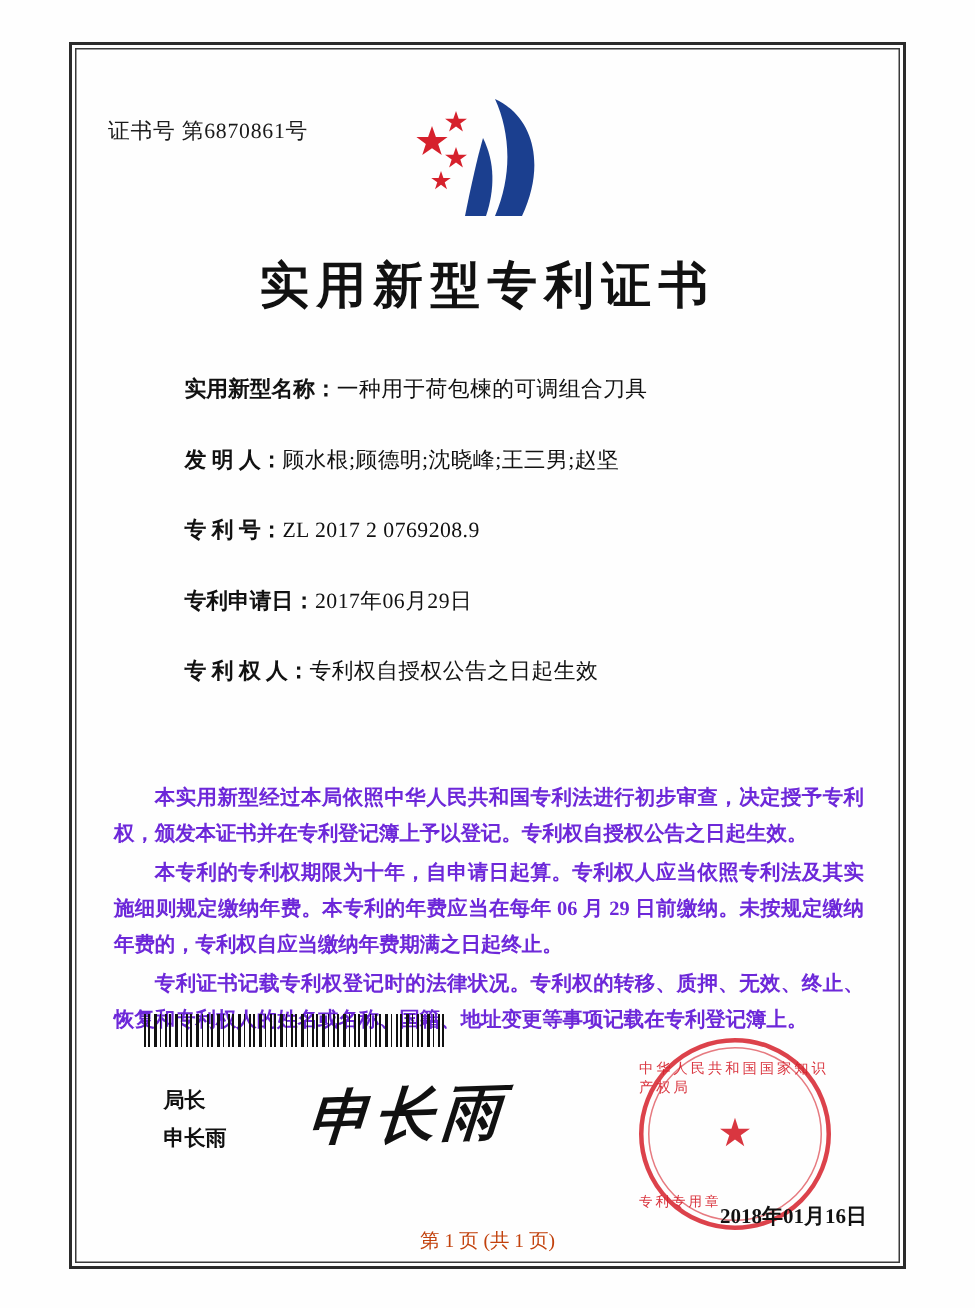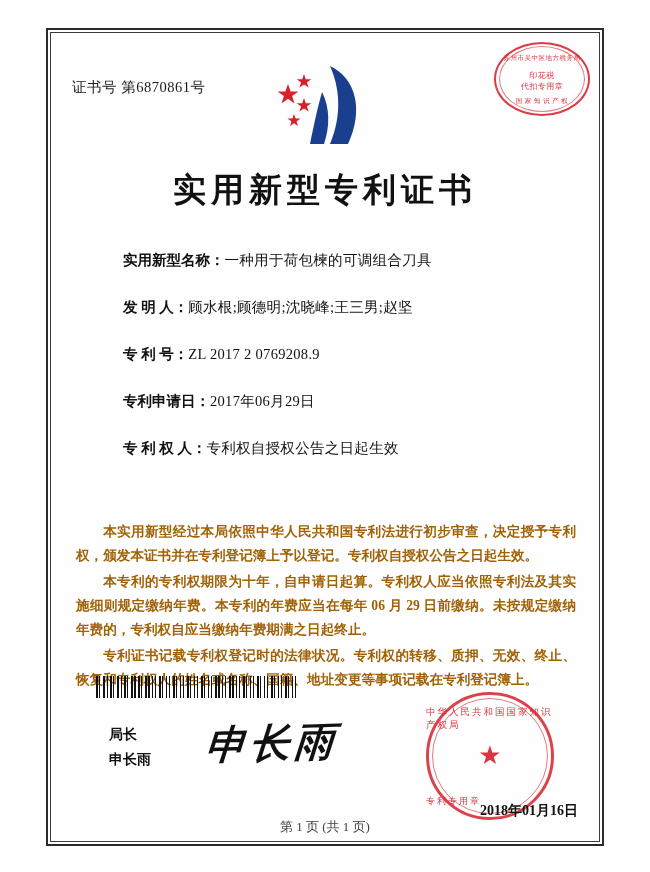--- a/index.html
+++ b/index.html
@@ -140,21 +140,21 @@
   
   .body-text {
     position: absolute;
     left: 76px;
     top: 520px;
     width: 500px;
     font-size: 13.6px;
     line-height: 24px;
     text-align: justify;
     font-weight: bold;
-    color: #a16207;
+    color: #6d28d9;
   }
   .body-text p {
     margin: 0 0 2px 0;
     text-indent: 2em;
   }
 
   
   .barcode {
     position: absolute;
     left: 96px;
@@ -247,41 +247,33 @@
     white-space: nowrap;
   }
 
   
   .footer {
     position: absolute;
     left: 0; right: 0;
     top: 818px;
     text-align: center;
     font-size: 13px;
-    color: #404040;
+    color: #c2410c;
   }
 </style>
 </head>
 <body>
 
 <div class="page">
 
   <div class="border-outer"></div>
   <div class="border-inner"></div>
 
   <div class="cert-no">证书号 第6870861号</div>
 
-  <div class="seal-top">
-    <div class="oval"></div>
-    <div class="oval2"></div>
-    <div class="txt t1">苏州市吴中区地方税务局</div>
-    <div class="txt t2">印花税</div>
-    <div class="txt t3">代扣专用章</div>
-    <div class="txt t4">国 家 知 识 产 权</div>
-  </div>
 
   <div class="logo">
     <svg width="130" height="96" viewBox="0 0 130 96" xmlns="http://www.w3.org/2000/svg">
 
       <path d="M70 4 C 96 16, 104 48, 88 82 L 70 82 C 82 54, 80 26, 70 4 Z" fill="#1b3f8f"></path>
       <path d="M62 30 C 70 46, 70 64, 64 82 L 50 82 C 54 62, 58 44, 62 30 Z" fill="#1b3f8f"></path>
 
       <g fill="#d6212c">
         <polygon points="28,22 30.6,29.4 38.4,29.4 32.1,34 34.5,41.4 28,36.8 21.5,41.4 23.9,34 17.6,29.4 25.4,29.4"></polygon>
         <polygon points="44,12 45.8,17.2 51.3,17.2 46.9,20.4 48.6,25.6 44,22.4 39.4,25.6 41.1,20.4 36.7,17.2 42.2,17.2"></polygon>

